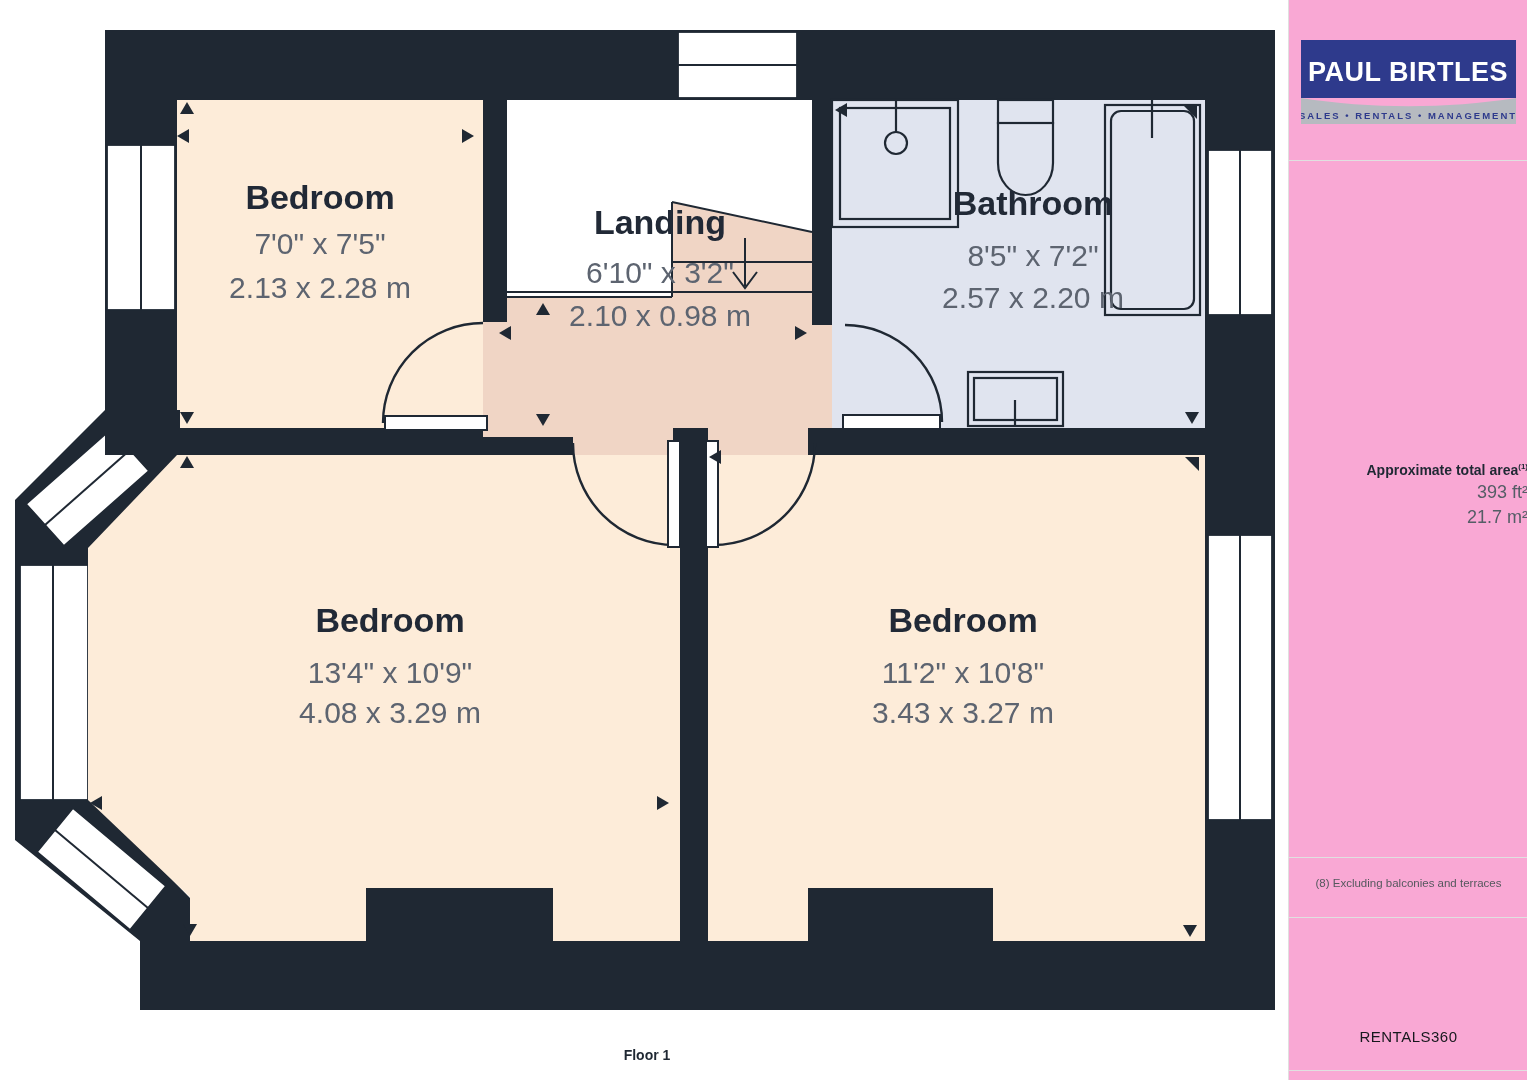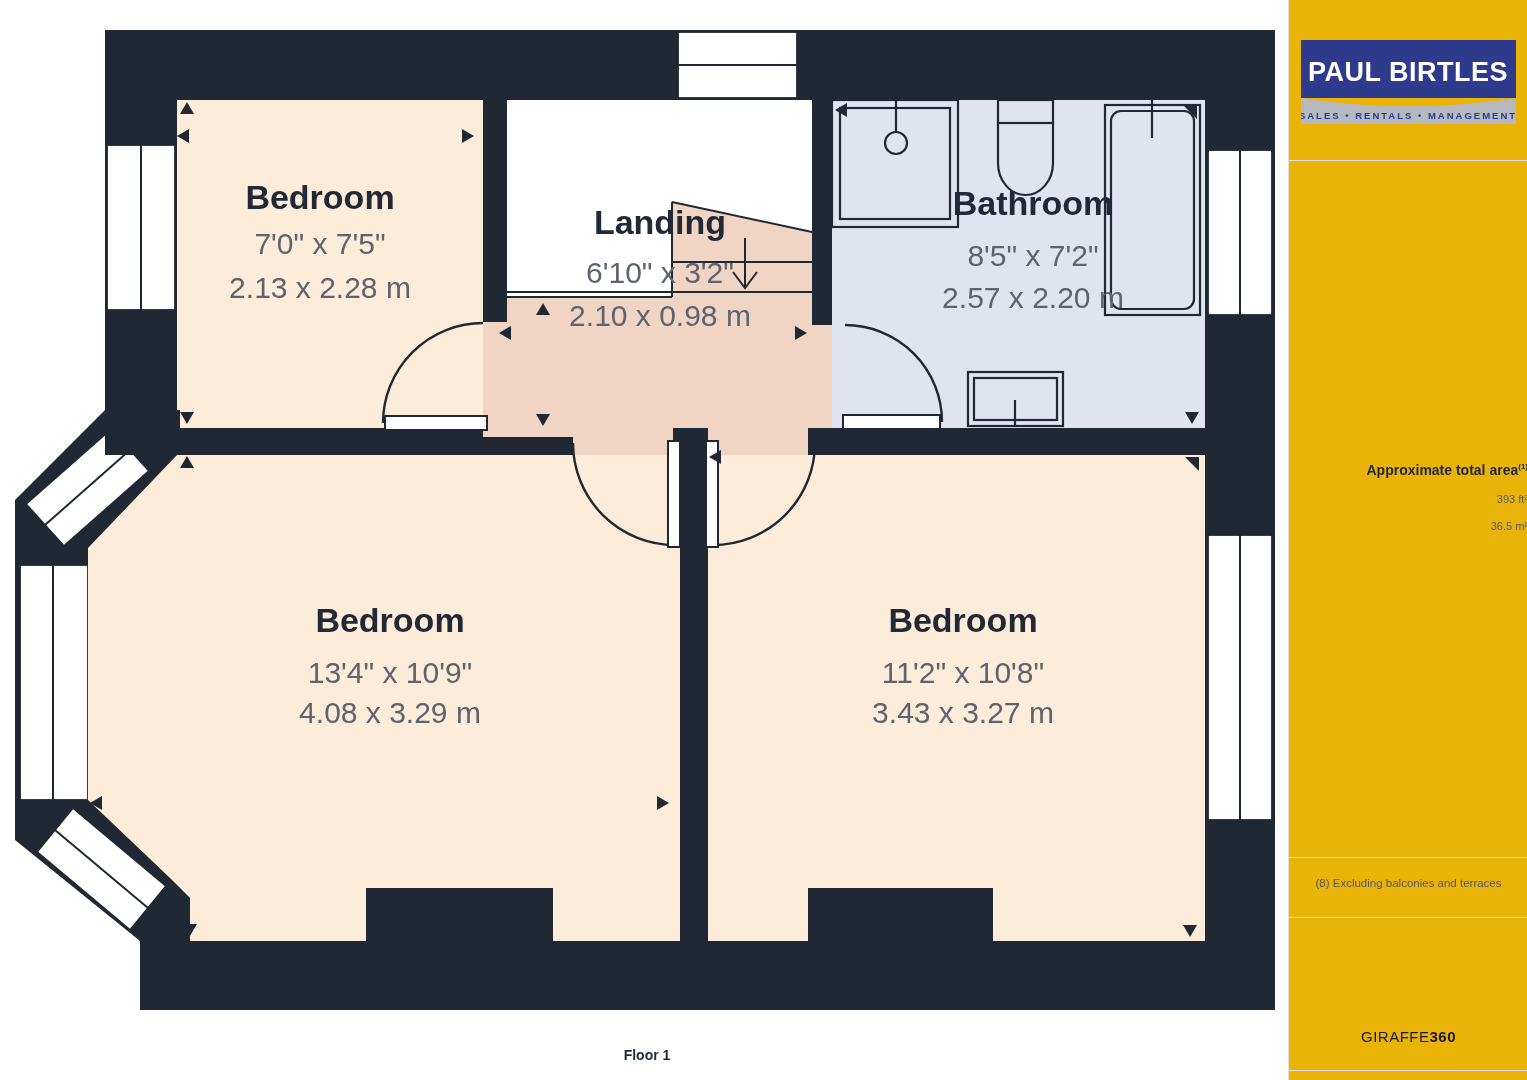--- a/index.html
+++ b/index.html
@@ -1,31 +1,31 @@
 <!DOCTYPE html>
 <html><head>
 <meta charset="utf-8">
 <style>
   html,body{margin:0;padding:0;background:#fff;}
   .canvas{position:relative;width:1527px;height:1080px;background:#ffffff;
           font-family:"Liberation Sans",sans-serif;outline:1px solid #e2e2e2;overflow:hidden;}
   .plan{position:absolute;left:0;top:0;}
   
-  .sidebar{position:absolute;left:1288px;top:0;width:239px;height:1080px;background:#eab308;border-left:1px solid #e0e0e0;}
+  .sidebar{position:absolute;left:1288px;top:0;width:239px;height:1080px;background:#f9a8d4;border-left:1px solid #e0e0e0;}
   .divider{position:absolute;left:0;width:100%;height:0;border-top:1px solid #e0e0e0;}
   .logo{position:absolute;left:12px;top:40px;width:215px;height:86px;}
   .area-block{position:absolute;left:0;top:462px;width:100%;text-align:right;color:#1f2833;}
   .area-title{font-size:14px;font-weight:bold;}
   .area-title sup{font-size:8px;}
-  .area-val{font-size:11px;color:#555d66;margin-top:15px;}
+  .area-val{font-size:18px;color:#555d66;margin-top:4px;}
   .footnote{position:absolute;left:0;top:877px;width:100%;text-align:center;font-size:11.5px;color:#55585e;}
   .disclaimer{position:absolute;left:0;top:936px;width:100%;box-sizing:border-box;padding:0 17px;text-align:center;
               font-size:11.5px;line-height:1.5;color:#55585e;}
   .brand{position:absolute;left:0;top:1028px;width:100%;text-align:center;font-size:15px;color:#16181d;letter-spacing:.5px;}
-  .brand b{font-weight:bold;}
+  .brand b{font-weight:normal;}
   
   .wall{fill:#1f2833;}
   .room-name{font-size:34px;font-weight:bold;fill:#212936;text-anchor:middle;}
   .room-dim{font-size:30px;fill:#5d6470;text-anchor:middle;}
   .thin{stroke:#1f2833;stroke-width:2;fill:none;}
   .fix{stroke:#1f2833;stroke-width:2.2;fill:none;}
   .winf{fill:#ffffff;stroke:#1f2833;stroke-width:1.8;}
   .leaf{fill:#ffffff;stroke:#1f2833;stroke-width:2;}
   .arc{stroke:#1f2833;stroke-width:2.4;fill:none;}
   .arrow{fill:#1f2833;}
@@ -215,30 +215,30 @@
       <text x="107" y="79" text-anchor="middle" fill="#2e3a8c" font-size="9.5" font-weight="bold" letter-spacing="2" font-family="Liberation Sans, sans-serif">SALES • RENTALS • MANAGEMENT</text>
     </svg>
 
     <div class="divider" style="top:160px"></div>
 
     <div class="area-block">
       <div class="area-title">
         <span>Approximate total area</span><sup>(1)</sup>
       </div>
       <div class="area-val">393 ft²</div>
-      <div class="area-val">36.5 m²</div>
+      <div class="area-val">21.7 m²</div>
     </div>
 
     <div class="divider" style="top:857px"></div>
 
     <div class="footnote">(8) Excluding balconies and terraces</div>
 
     <div class="divider" style="top:917px"></div>
 
 
     <div class="brand">
-      <span>GIRAFFE</span><b>360</b>
+      <span>RENTALS</span><b>360</b>
     </div>
 
     <div class="divider" style="top:1070px"></div>
   </div>
 
 </div>
 
 </body></html>

